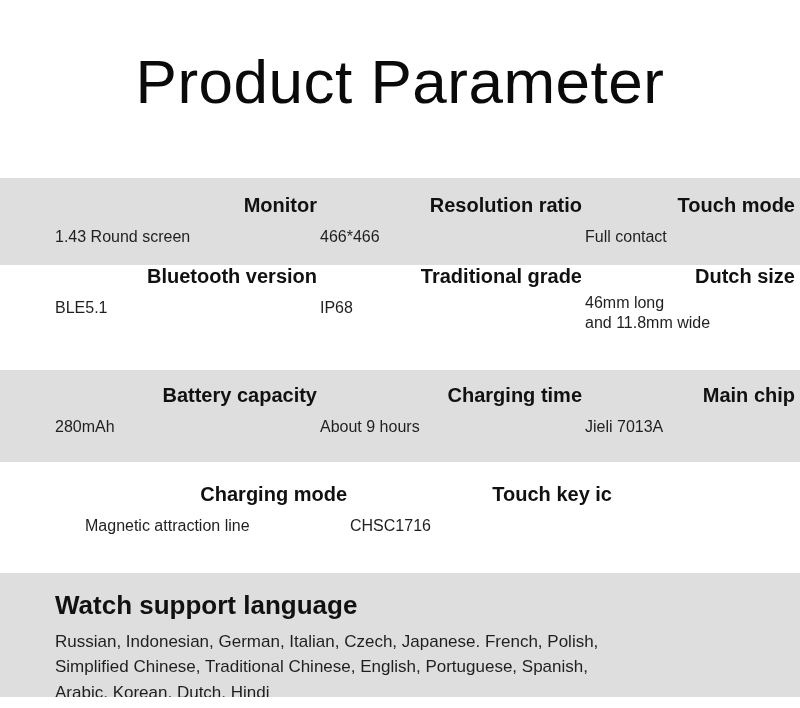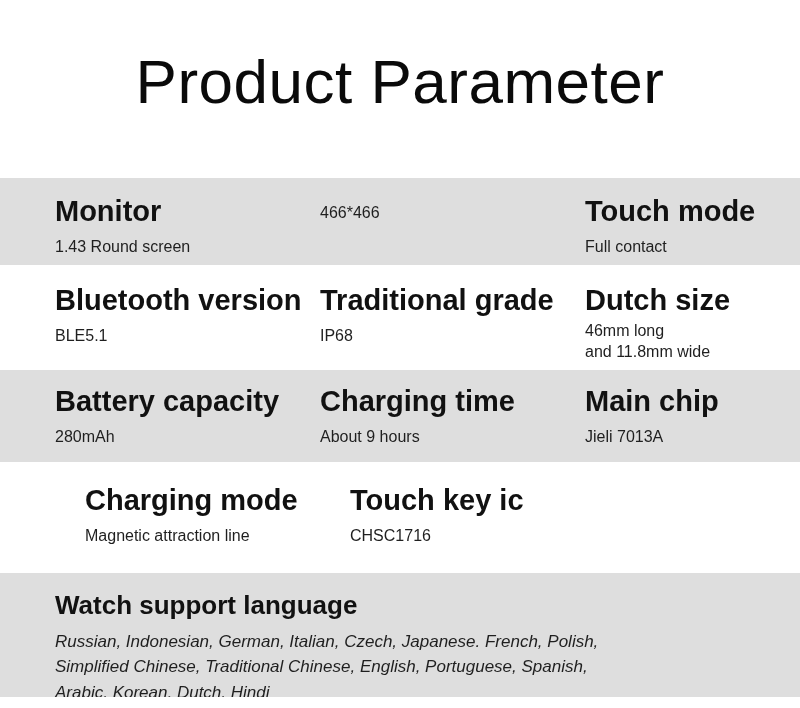--- a/index.html
+++ b/index.html
@@ -56,44 +56,45 @@
   .cell {
     position: absolute;
     top: 0;
     box-sizing: border-box;
   }
   .cell.col1 { left: 55px;  width: 262px; }
   .cell.col2 { left: 320px; width: 262px; }
   .cell.col3 { left: 585px; width: 210px; }
 
   .cell-label {
-    font-size: 29px;
+    font-size: 20px;
     font-weight: 700;
     color: #111111;
     line-height: 1.18;
     white-space: nowrap;
+    text-align: right;
   }
   .cell-value {
     font-size: 16px;
     font-weight: 400;
     color: #1f1f1f;
     line-height: 1.25;
     margin-top: 9px;
     white-space: pre-line;
   }
   .cell-value.tight {
     margin-top: 4px;
     line-height: 1.3;
   }
 
   
   #row-0 { top: 178px; height: 87px; }
   #row-0 .cell { padding-top: 16px; }
   #row-1 { top: 265px; height: 105px; }
-  #row-1 .cell { padding-top: 18px; }
+  #row-1 .cell { }
   #row-2 { top: 370px; height: 92px; }
   #row-2 .cell { padding-top: 14px; }
   #row-3 { top: 462px; height: 111px; }
   #row-3 .cell { padding-top: 21px; margin-left: 30px; }
 
   
   .language-block {
     position: absolute;
     left: 0;
     top: 573px;
@@ -110,21 +111,20 @@
     line-height: 1.2;
     white-space: nowrap;
   }
   .language-list {
     font-size: 17px;
     font-weight: 400;
     color: #1f1f1f;
     line-height: 1.48;
     margin-top: 8px;
     white-space: pre-line;
-    font-style: italic;
   }
 
   .footer-strip {
     position: absolute;
     left: 0;
     top: 697px;
     width: 800px;
     height: 11px;
     background: #ffffff;
   }
@@ -137,20 +137,21 @@
   <div class="title-area">
     <div class="page-title">Product Parameter</div>
   </div>
 
   <div class="spec-row shaded" id="row-0">
     <div class="cell col1">
       <div class="cell-label">Monitor</div>
       <div class="cell-value">1.43 Round screen</div>
     </div>
     <div class="cell col2">
+      <div class="cell-label">Resolution ratio</div>
       <div class="cell-value">466*466</div>
     </div>
     <div class="cell col3">
       <div class="cell-label">Touch mode</div>
       <div class="cell-value">Full contact</div>
     </div>
   </div>
 
   <div class="spec-row plain" id="row-1">
     <div class="cell col1">

